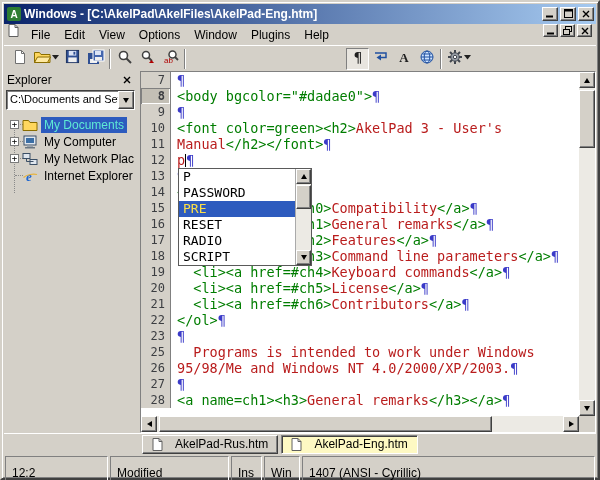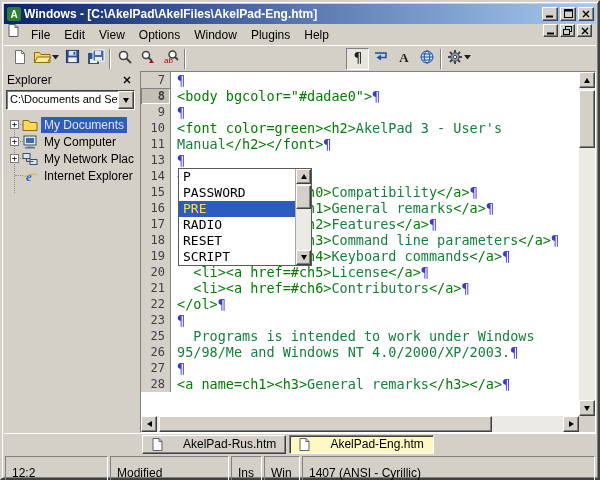--- a/index.html
+++ b/index.html
@@ -60,37 +60,37 @@
     border:1px solid;border-color:#fff #404040 #404040 #fff;box-shadow:inset -1px -1px 0 #808080}
   .tree{flex:1;position:relative;padding-top:3px;overflow:hidden}
   .tree-vline{position:absolute;left:10px;top:11px;height:69px;border-left:1px dotted #8a8a8a}
   .tree-row{height:17px;display:flex;align-items:center;padding-left:6px;position:relative}
   .tree-row::before{content:'';position:absolute;left:11px;top:8px;width:8px;border-top:1px dotted #8a8a8a}
   .expander{width:9px;height:9px;flex:none;background:#fff;border:1px solid #7b7b7b;
     font:9px/7px "DejaVu Sans Mono",monospace;text-align:center;position:relative;z-index:1}
   .expander.none{visibility:hidden}
   .titem-icon{flex:none;margin:0 3px 0 3px;display:flex;position:relative;z-index:1}
   .tlabel{white-space:nowrap;padding:1px 3px}
-  .tlabel.sel{background:var(--selection);color:#e5e5e5}
+  .tlabel.sel{background:var(--selection);color:#5eead4}
 
   .splitter{width:3px;flex:none;background:var(--face)}
 
   
   .editor-area{flex:1;position:relative;background:#fff;min-width:0;
     border:1px solid;border-color:#808080 #fff #fff #808080}
   .lines-wrap{position:absolute;top:0;left:0;right:16px;bottom:16px;overflow:hidden;
     display:flex;flex-direction:column;background:#fff}
   .ed-row{display:flex;height:16px;flex:none}
   .gutter{width:30px;flex:none;background:var(--face);border-right:1px solid #808080;
     color:#3c3e42;font:12px/16px "DejaVu Sans Mono",monospace;text-align:right;padding-right:5px}
   .gutter.hl{background:#c3bfb5;font-weight:bold;box-shadow:inset 1px 1px 0 #808080,inset -1px -1px 0 #fff}
   .code{white-space:pre;font:13.5px/16px "DejaVu Sans Mono",monospace}
   .code{padding-left:6px}
   .seg-tag{color:var(--tag)}
-  .seg-plain{color:#15803d}
+  .seg-plain{color:#b91c1c}
   .seg-mark{color:var(--mark)}
   .seg-caret{display:inline-block;width:1px;height:13px;background:#000;vertical-align:-2px}
 
   
   .sb-btn{width:16px;height:16px;flex:none;background:var(--face);display:flex;align-items:center;justify-content:center;
     border:1px solid;border-color:#fff #404040 #404040 #fff;box-shadow:inset -1px -1px 0 #808080}
   .sb-btn.sm{width:15px;height:15px}
   .tri-up{width:0;height:0;border-left:3px solid transparent;border-right:3px solid transparent;border-bottom:5px solid #000}
   .tri-down{width:0;height:0;border-left:3px solid transparent;border-right:3px solid transparent;border-top:5px solid #000}
   .tri-left{width:0;height:0;border-top:3px solid transparent;border-bottom:3px solid transparent;border-right:5px solid #000}
@@ -112,21 +112,21 @@
   .ac-item{height:16px;font:13px/16px "DejaVu Sans Mono",monospace;padding-left:4px;white-space:nowrap}
   .ac-item.sel{background:var(--selection);color:#fde047}
   .ac-scroll{width:16px;flex:none;display:flex;flex-direction:column;background:#eceae4;border-left:1px solid #aaa}
   .ac-track{flex:1;position:relative}
   .ac-thumb{position:absolute;top:1px;left:0;width:15px;height:24px;background:var(--face);
     border:1px solid;border-color:#fff #404040 #404040 #fff;box-shadow:inset -1px -1px 0 #808080}
 
   
   .tabbar{height:21px;flex:none;background:var(--face);display:flex;align-items:center;
     gap:3px;padding-left:138px;border-top:1px solid #fff}
-  .tab{height:19px;display:flex;align-items:center;gap:20px;padding:0 9px;white-space:nowrap;
+  .tab{height:19px;display:flex;align-items:center;gap:12px;padding:0 9px;white-space:nowrap;
     border:1px solid;border-color:#fff #404040 #404040 #fff;box-shadow:inset -1px -1px 0 #808080;background:var(--face)}
   .tab.active{border-color:#808080 #fff #fff #808080;box-shadow:inset 1px 1px 0 #404040;background:#fef9c3}
 
   
   .statusbar{height:22px;flex:none;display:flex;gap:2px;padding:2px 1px 1px 1px;background:var(--face)}
   .sb-panel{border:1px solid;border-color:#808080 #fff #fff #808080;padding:16px 6px;
     display:flex;align-items:center;white-space:nowrap;overflow:hidden}
   .p1{width:103px}
   .p2{width:119px}
   .p3{width:31px;justify-content:flex-start}
@@ -414,20 +414,24 @@
           </div>
           <div class="ed-row">
             <span class="gutter">10</span>
             <span class="code"><span class="seg-tag">&lt;font color=green&gt;&lt;h2&gt;</span><span class="seg-plain">AkelPad 3 - User's</span></span>
           </div>
           <div class="ed-row">
             <span class="gutter">11</span>
             <span class="code"><span class="seg-plain">Manual</span><span class="seg-tag">&lt;/h2&gt;&lt;/font&gt;</span><span class="seg-mark">¶</span></span>
           </div>
           <div class="ed-row">
+            <span class="gutter">12</span>
+            <span class="code"><span class="seg-plain">p</span><span class="seg-caret"></span><span class="seg-mark">¶</span></span>
+          </div>
+          <div class="ed-row">
             <span class="gutter">13</span>
             <span class="code"><span class="seg-mark">¶</span></span>
           </div>
           <div class="ed-row">
             <span class="gutter">14</span>
             <span class="code"><span class="seg-tag">&lt;ol&gt;</span><span class="seg-mark">¶</span></span>
           </div>
           <div class="ed-row">
             <span class="gutter">15</span>
             <span class="code"><span class="seg-plain">  </span><span class="seg-tag">&lt;li&gt;&lt;a href=#ch0&gt;</span><span class="seg-plain">Compatibility</span><span class="seg-tag">&lt;/a&gt;</span><span class="seg-mark">¶</span></span>
@@ -505,22 +509,22 @@
             <span class="tri-right"></span>
           </button>
       </div>
       <div class="sb-corner"></div>
 
       <div class="autocomplete">
         <div class="ac-list">
             <div class="ac-item">P</div>
             <div class="ac-item">PASSWORD</div>
             <div class="ac-item sel">PRE</div>
+            <div class="ac-item">RESET</div>
             <div class="ac-item">RADIO</div>
-            <div class="ac-item">RESET</div>
             <div class="ac-item">SCRIPT</div>
           </div>
         <div class="ac-scroll">
           <button class="sb-btn sm">
               <span class="tri-up"></span>
             </button>
           <div class="ac-track">
             <div class="ac-thumb"></div>
           </div>
           <button class="sb-btn sm">

